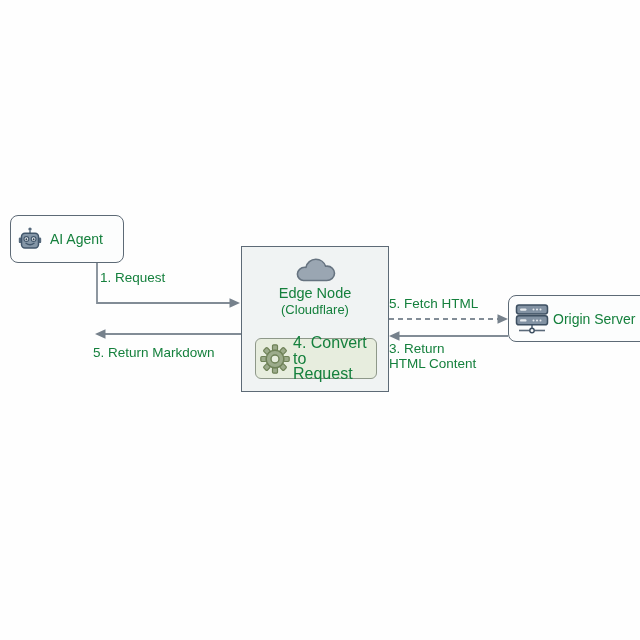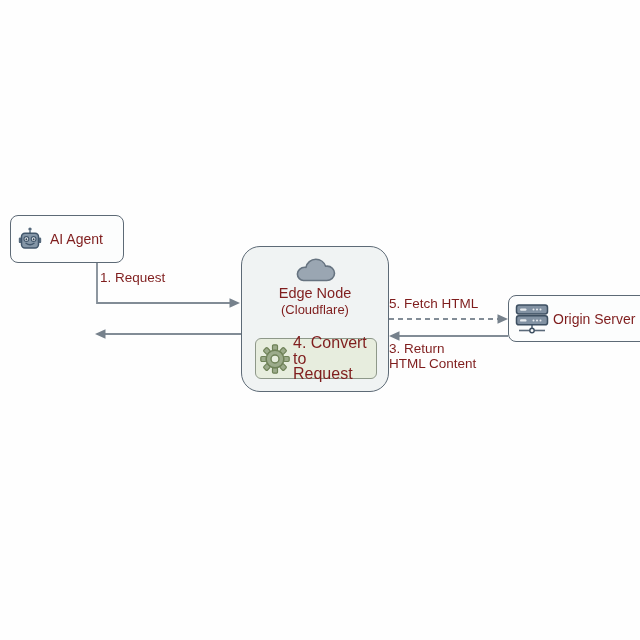--- a/index.html
+++ b/index.html
@@ -1,30 +1,30 @@
 <!DOCTYPE html>
 <html><head>
 <meta charset="utf-8">
 <style>
   html,body{margin:0;padding:0;background:#ffffff;}
   #canvas{
     position:relative;width:640px;height:640px;background:#fefefe;overflow:hidden;
-    font-family:"Liberation Sans","DejaVu Sans",sans-serif;color:#7f1d1d;
+    font-family:"Liberation Sans","DejaVu Sans",sans-serif;color:#15803d;
   }
   #connectors{position:absolute;left:0;top:0;width:640px;height:640px;}
   .node{
     position:absolute;box-sizing:border-box;background:#fcfdfd;
     border:1.5px solid #5d6a76;border-radius:8px;
     display:flex;align-items:center;
   }
   #ai-agent-box{left:10px;top:215px;width:114px;height:48px;padding-left:6px;gap:7px;}
   #origin-server-box{left:508px;top:295px;width:152px;height:47px;padding-left:5px;gap:3px;}
   #edge-node-box{
     left:241px;top:246px;width:148px;height:146px;background:#f0f3f3;
-    border-radius:19px;flex-direction:column;align-items:center;justify-content:flex-start;
+    border-radius:0;flex-direction:column;align-items:center;justify-content:flex-start;
   }
   .node-label{font-size:14px;white-space:nowrap;}
   #edge-node-box .cloud-wrap{margin-top:10px;height:26px;}
   .edge-title{font-size:14.5px;line-height:15.5px;margin-top:3px;}
   .edge-subtitle{font-size:13px;line-height:15.5px;}
   #convert-box{
     position:absolute;left:13px;top:91px;width:122px;height:41px;box-sizing:border-box;
     background:#e7edde;border:1.3px solid #8e9889;border-radius:6px;
     display:flex;align-items:center;padding-left:4px;gap:3px;
   }
@@ -134,15 +134,16 @@
     <div>1. Request</div>
   </div>
   <div class="edge-label" id="fetch-html-label">
     <div>5. Fetch HTML</div>
   </div>
   <div class="edge-label" id="return-html-label">
     <div>3. Return</div>
     <div>HTML Content</div>
   </div>
   <div class="edge-label" id="return-markdown-label">
+    <div>5. Return Markdown</div>
   </div>
 
 </div>
 
 </body></html>

